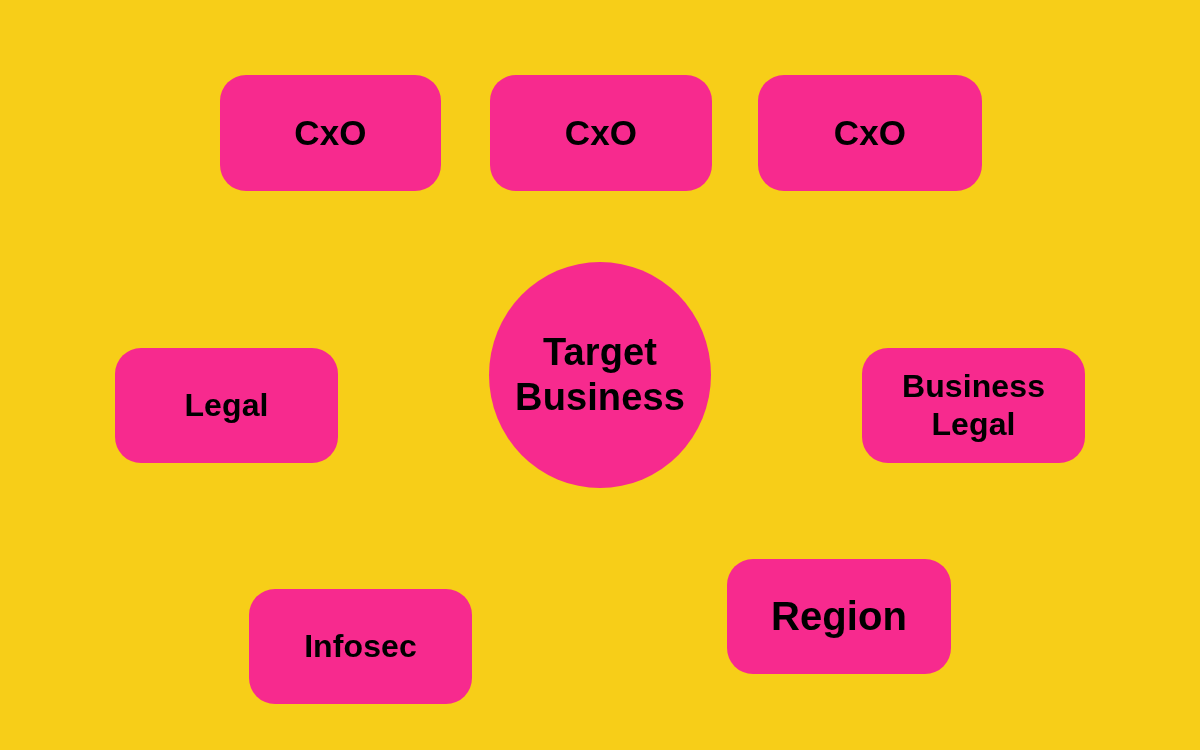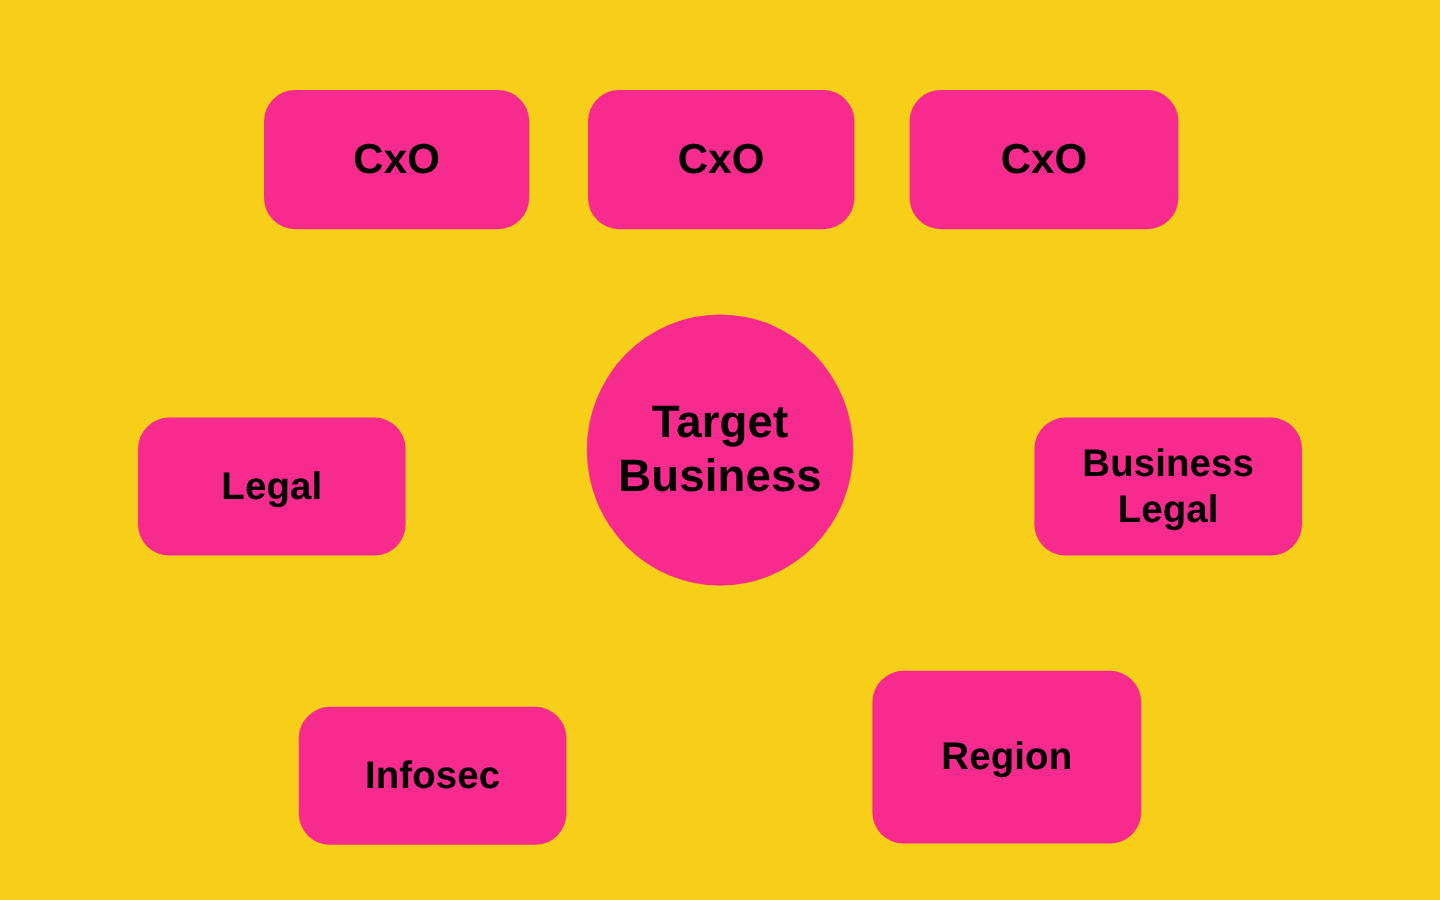--- a/index.html
+++ b/index.html
@@ -50,21 +50,21 @@
   .cxo-2 { left: 490px; top: 75px;  width: 222px; height: 116px; font-size: 35px; }
   .cxo-3 { left: 758px; top: 75px;  width: 224px; height: 116px; font-size: 35px; }
 
   
   .legal      { left: 115px; top: 348px; width: 223px; height: 115px; font-size: 32px; }
   .persona    { left: 489px; top: 262px; width: 222px; height: 226px; font-size: 38px; }
   .business   { left: 862px; top: 348px; width: 223px; height: 115px; font-size: 32px; }
 
   
   .infosec { left: 249px; top: 589px; width: 223px; height: 115px; font-size: 32px; }
-  .region  { left: 727px; top: 559px; width: 224px; height: 144px; font-size: 32px; text-align: right; }
+  .region  { left: 727px; top: 559px; width: 224px; height: 115px; font-size: 40px; text-align: right; }
 </style>
 </head>
 <body>
 
 <div id="canvas">
 
   <div class="node node-box cxo-1">
     <span class="node-label">CxO</span>
   </div>
 

